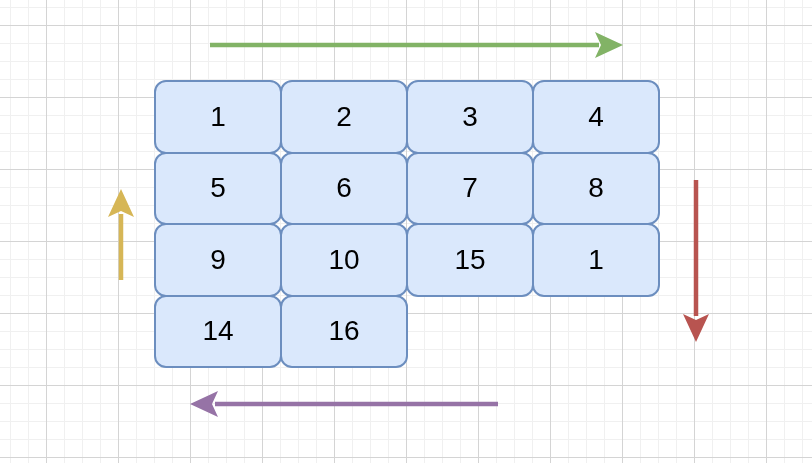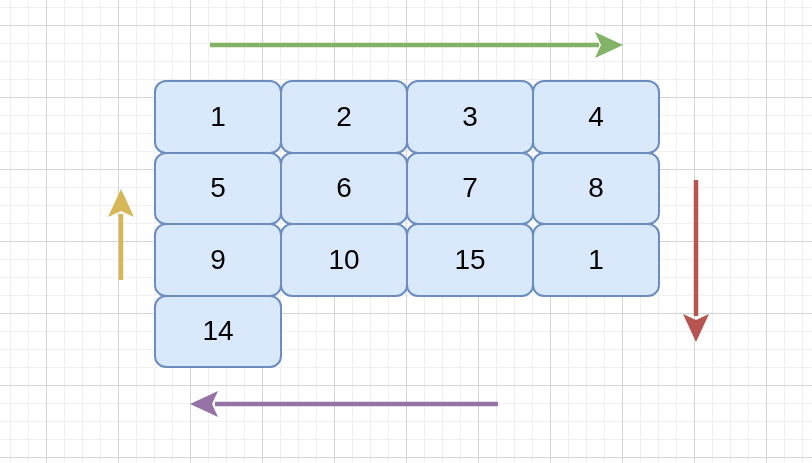--- a/index.html
+++ b/index.html
@@ -86,15 +86,16 @@
     <div class="cell">4</div>
     <div class="cell">5</div>
     <div class="cell">6</div>
     <div class="cell">7</div>
     <div class="cell">8</div>
     <div class="cell">9</div>
     <div class="cell">10</div>
     <div class="cell">15</div>
     <div class="cell">1</div>
     <div class="cell">14</div>
+    <div class="cell">16</div>
   </div>
 
 </div>
 
 </body></html>

